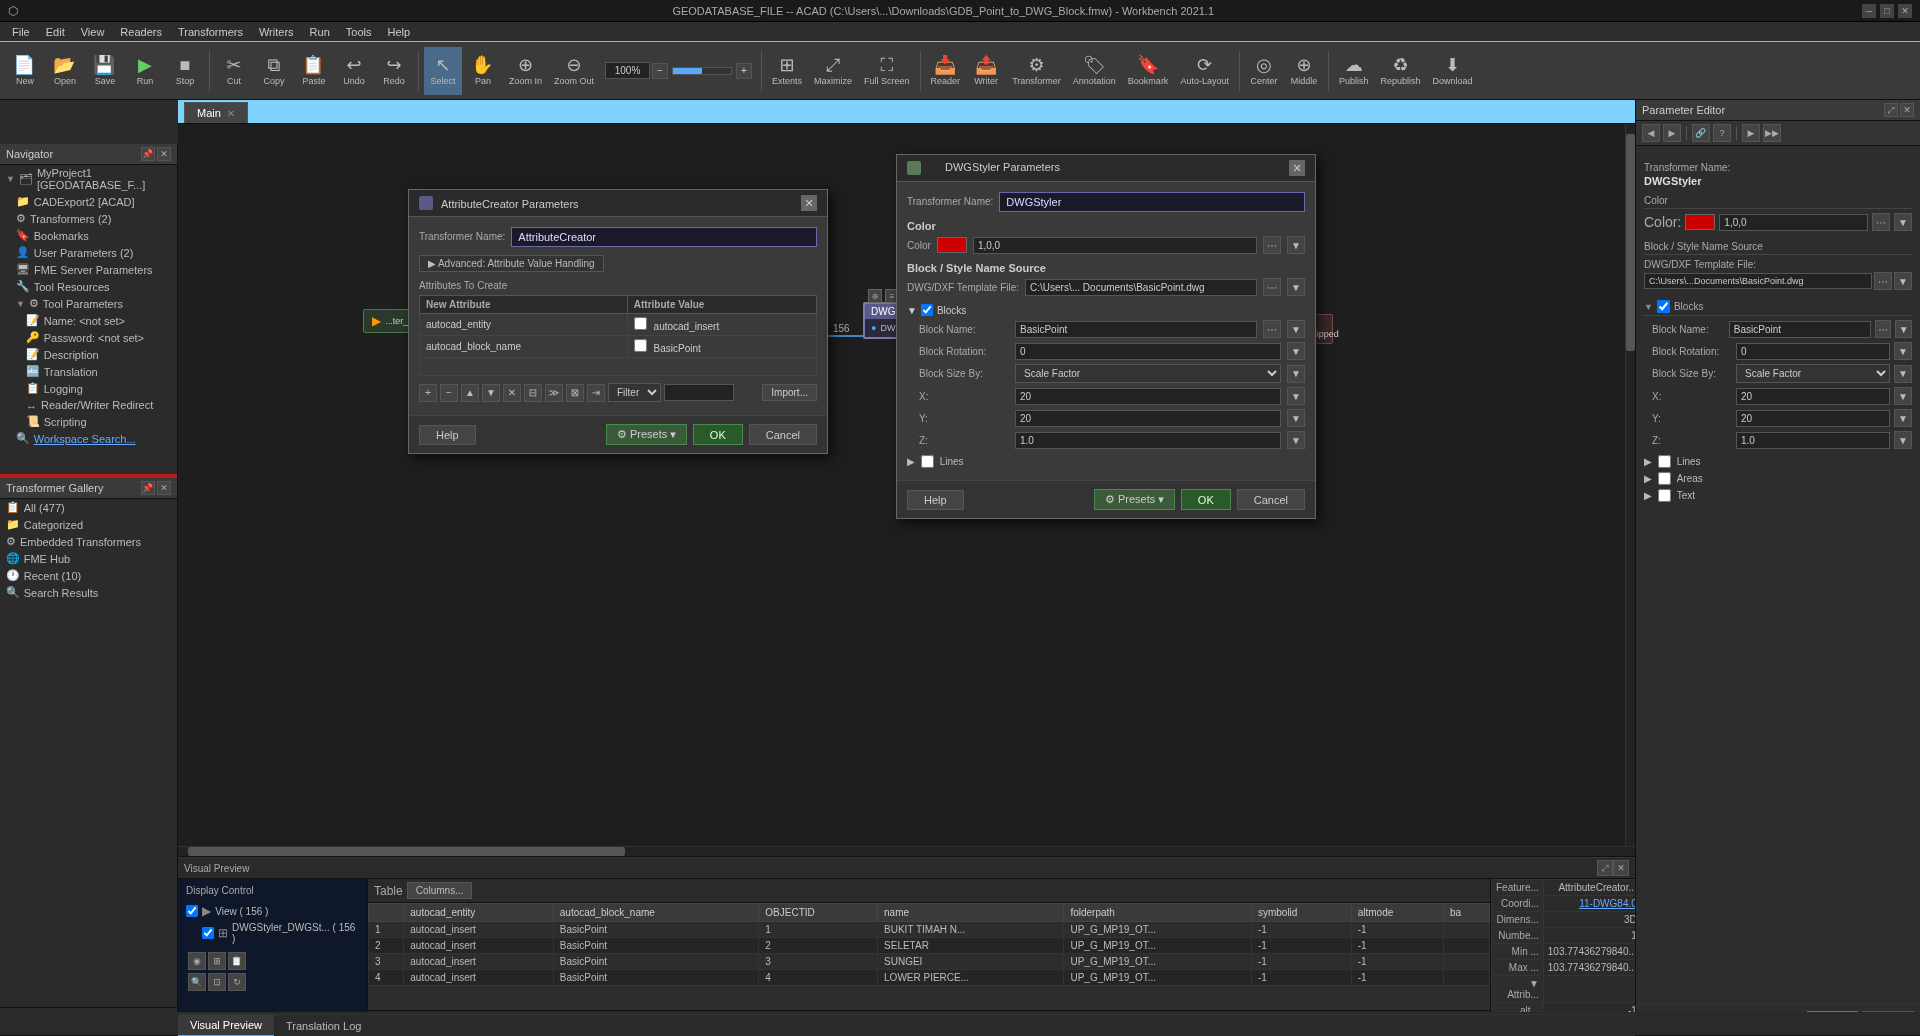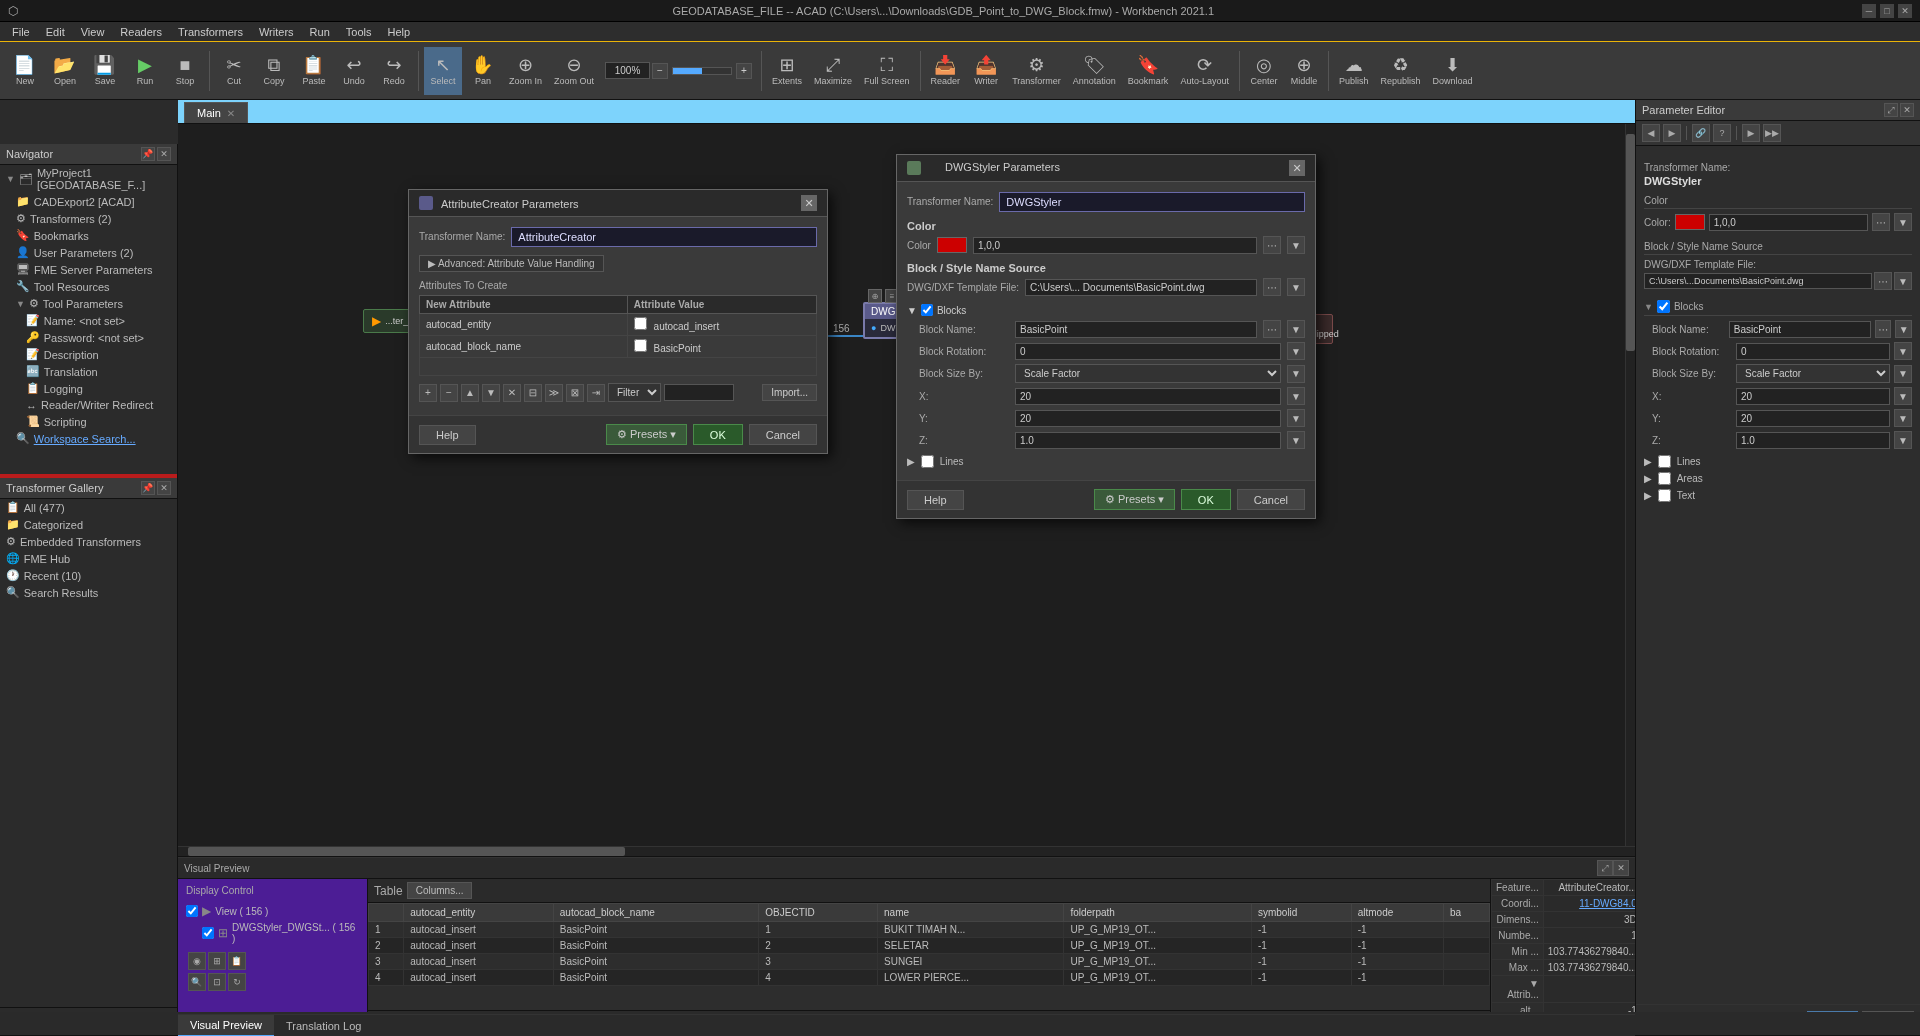--- a/index.html
+++ b/index.html
@@ -53,21 +53,21 @@
     .tab-close { font-size: 10px; color: #888; cursor: pointer; }
 
     
     #canvas-area { flex: 1; background: #1e1e1e; position: relative; overflow: hidden; }
     
     
     #bottom-area { height: 180px; background: #2d2d2d; border-top: 1px solid #111; display: flex; flex-direction: column; }
     #bottom-tabs { display: flex; background: #2a2a2a; border-bottom: 1px solid #111; height: 24px; }
     .bottom-tab { padding: 4px 12px; font-size: 11px; color: #bbb; cursor: pointer; }
     .bottom-tab.active { background: #3a3a3a; color: #fff; border-bottom: 2px solid #5af; }
-    #display-control { width: 190px; background: #4c1d95; border-right: 1px solid #111; overflow-y: auto; padding: 4px; }
+    #display-control { width: 190px; background: #0f172a; border-right: 1px solid #111; overflow-y: auto; padding: 4px; }
     .dc-header { font-size: 10px; color: #aaa; padding: 2px 4px; margin-bottom: 4px; }
     .dc-item { display: flex; align-items: center; gap: 4px; padding: 2px 4px; font-size: 10px; color: #bbb; }
     .dc-checkbox { width: 12px; height: 12px; }
     
     
     #table-area { flex: 1; display: flex; flex-direction: column; overflow: hidden; }
     .table-selector { display: flex; align-items: center; padding: 3px 6px; background: #2a2a2a; border-bottom: 1px solid #111; gap: 4px; }
     .table-select { background: #333; border: 1px solid #555; color: #ccc; padding: 2px 4px; font-size: 10px; flex: 1; }
     .columns-btn { background: #444; border: 1px solid #555; color: #bbb; padding: 2px 8px; font-size: 10px; cursor: pointer; }
     .data-table { width: 100%; border-collapse: collapse; font-size: 10px; }
@@ -837,21 +837,21 @@
     </div>
     <div class="right-content">
       <div class="param-label">Transformer Name:</div>
       <div class="param-value">DWGStyler</div>
 
       <div class="section-header">
         <span>Color</span>
       </div>
 
       <div style="display:flex;align-items:center;gap:4px;margin-bottom:6px;">
-        <span style="font-size:10px;color:#aaa;text-align:right;">Color:</span>
+        <span style="font-size:14px;color:#aaa;text-align:right;">Color:</span>
         <span class="color-swatch"></span>
         <input type="text" style="flex: 1 1 0%; background: rgb(34, 34, 34); border: 1px solid rgb(85, 85, 85); color: rgb(204, 204, 204); padding: 2px 4px; font-size: 10px;" value="1,0,0">
         <button class="dt-btn">⋯</button>
         <button class="dt-btn">▼</button>
       </div>
 
       <div class="section-header">
         <span>Block / Style Name Source</span>
       </div>
 

